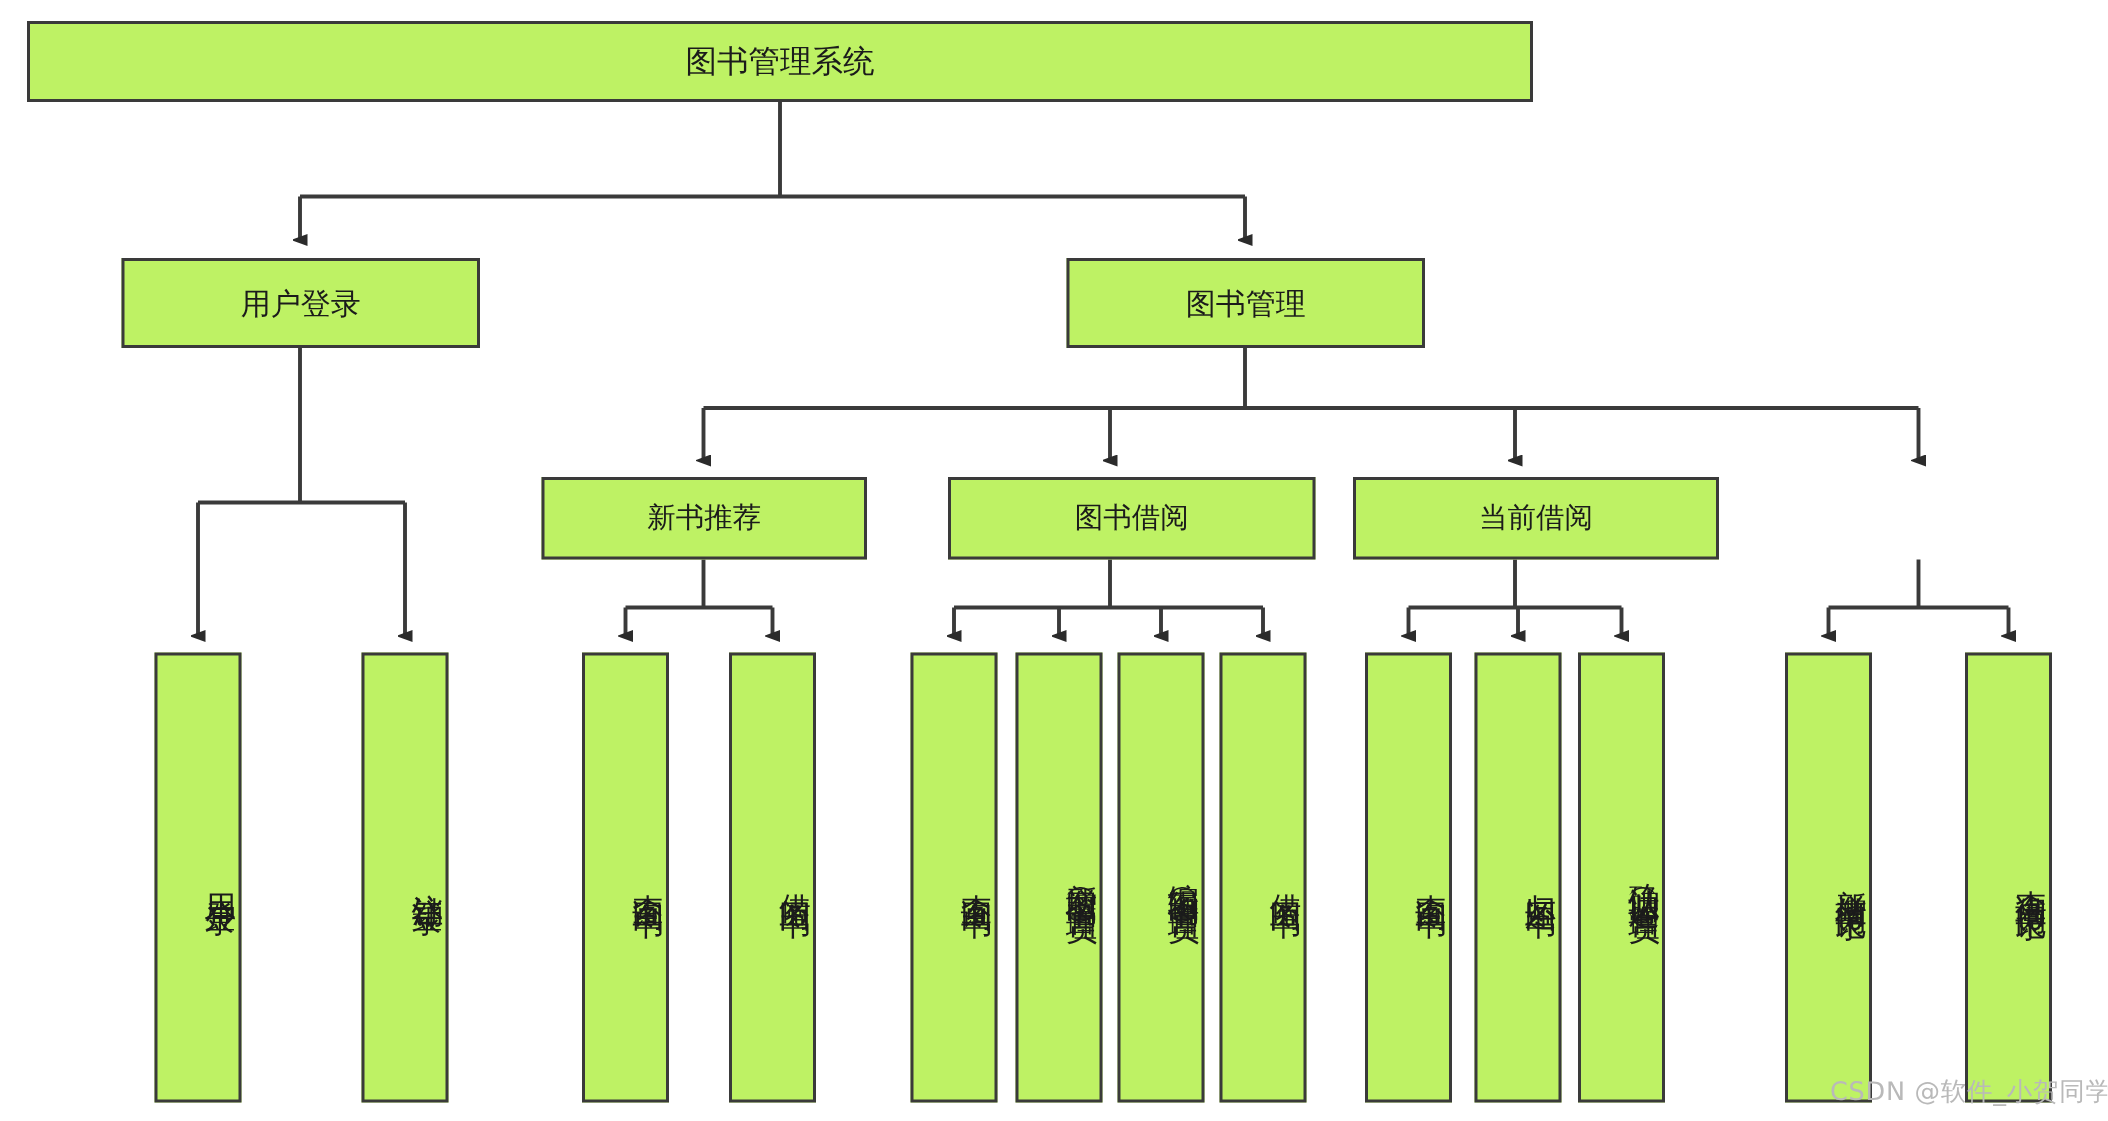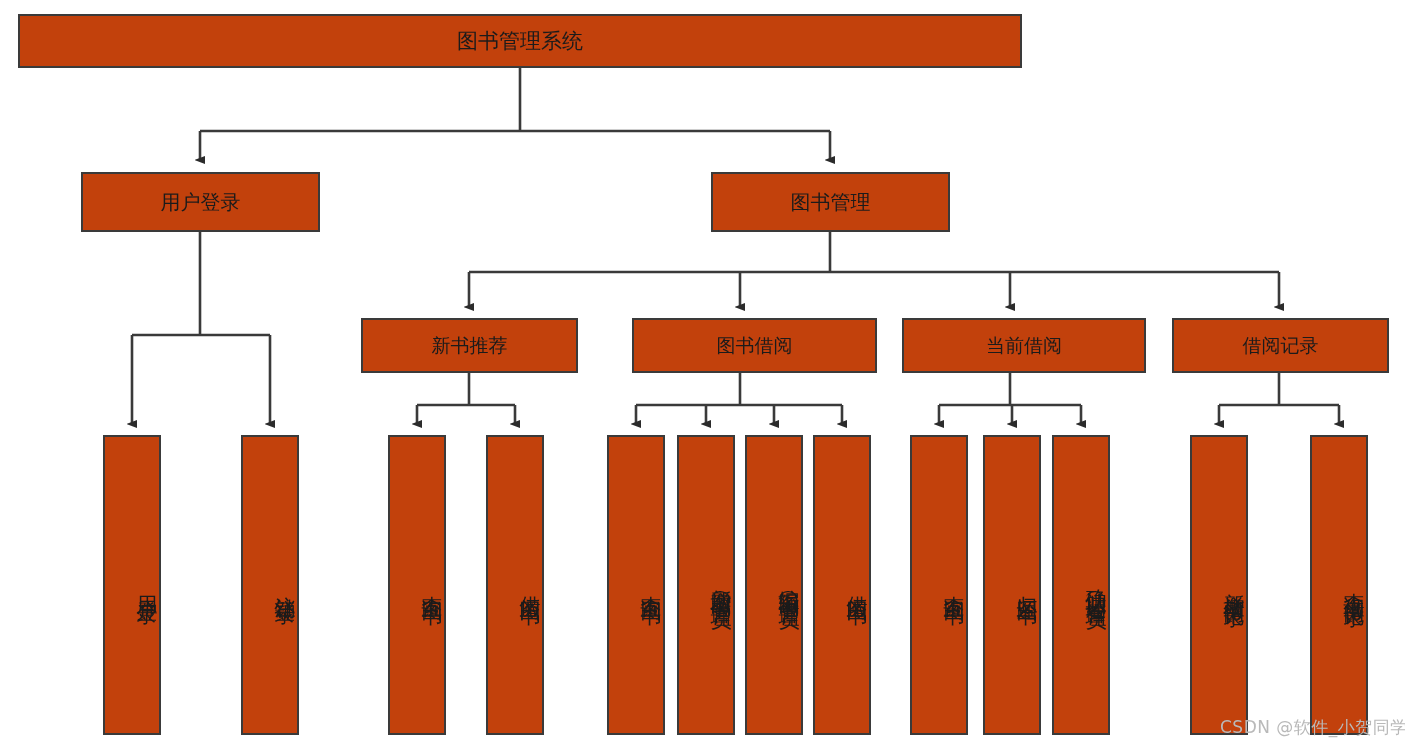--- a/index.html
+++ b/index.html
@@ -21,21 +21,21 @@
     position: absolute;
     left: 0;
     top: 0;
     width: 1405px;
     height: 747px;
     pointer-events: none;
   }
   .node {
     position: absolute;
     box-sizing: border-box;
-    background: #c2410c;
+    background: #bef264;
     border: 2px solid #3a3a3a;
     display: flex;
     align-items: center;
     justify-content: center;
     color: #1b1b1b;
     text-align: left;
     line-height: 1.15;
   }
   .node.root {
     font-size: 21px;
@@ -124,21 +124,20 @@
   <div class="node level1" style="left:81px; top:172px; width:239px; height:60px;">用户登录</div>
 
   <div class="node level1" style="left:711px; top:172px; width:239px; height:60px;">图书管理</div>
 
   <div class="node level2" style="left:361px; top:318px; width:217px; height:55px;">新书推荐</div>
 
   <div class="node level2" style="left:632px; top:318px; width:245px; height:55px;">图书借阅</div>
 
   <div class="node level2" style="left:902px; top:318px; width:244px; height:55px;">当前借阅</div>
 
-  <div class="node level2" style="left:1172px; top:318px; width:217px; height:55px;">借阅记录</div>
 
   <div class="node leaf" style="left:103px; top:435px; width:58px; height:300px;">用户登录</div>
 
   <div class="node leaf" style="left:241px; top:435px; width:58px; height:300px;">注销登录</div>
 
   <div class="node leaf" style="left:388px; top:435px; width:58px; height:300px;">查询图书</div>
 
   <div class="node leaf" style="left:486px; top:435px; width:58px; height:300px;">借阅图书</div>
 
   <div class="node leaf" style="left:607px; top:435px; width:58px; height:300px;">查询图书</div>

